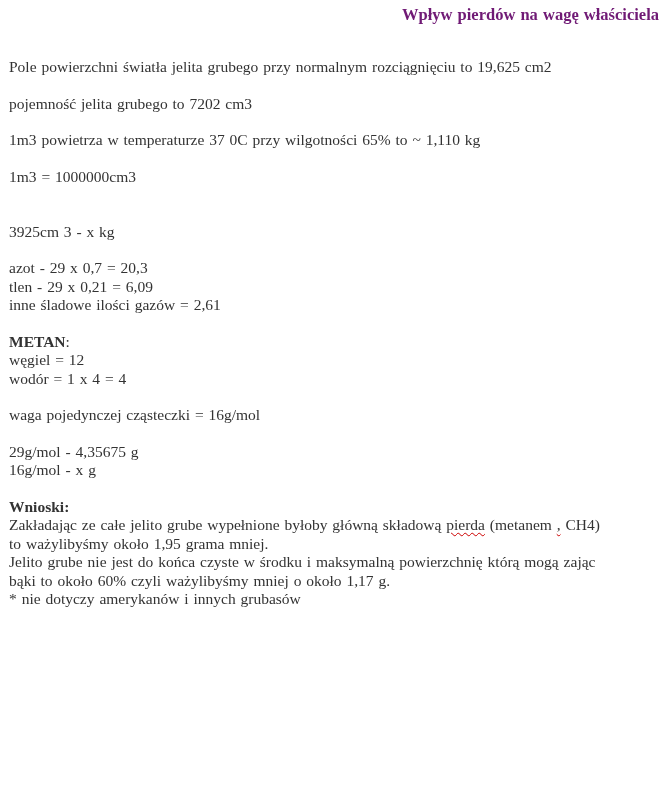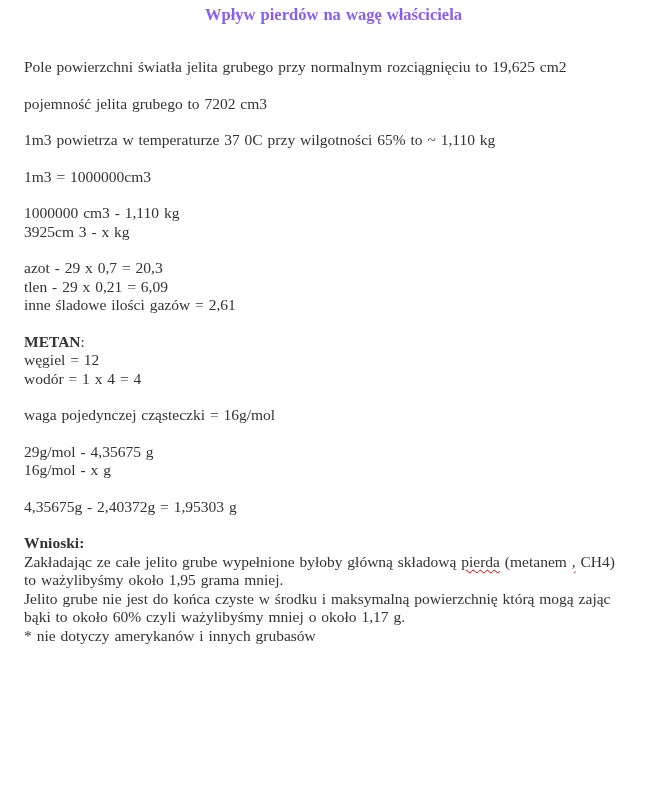--- a/index.html
+++ b/index.html
@@ -19,26 +19,26 @@
     word-spacing: 1px;
   }
   .doc {
     padding: 5px 6px 0 8px;
   }
   .doc-title {
     font-family: "Liberation Serif", "DejaVu Serif", serif;
     font-size: 16.5px;
     line-height: 19px;
     font-weight: bold;
-    text-align: center;
+    text-align: right;
     margin: 0 0 34px 0;
-    color: #8b5cf6;
+    color: #701a75;
   }
   p.para {
-    margin: 18px 16px;
+    margin: 18px 1px;
   }
   .b { font-weight: bold; }
   .sq {
     text-decoration-line: underline;
     text-decoration-style: wavy;
     text-decoration-color: #cc0000;
     text-decoration-thickness: 1px;
     text-underline-offset: 2px;
     text-align: right;
   }
@@ -46,20 +46,19 @@
 </head>
 <body>
 
 <div class="doc">
   <h1 class="doc-title">Wpływ pierdów na wagę właściciela</h1>
 
 <p class="para"><span>Pole powierzchni światła jelita grubego przy normalnym rozciągnięciu to 19,625 cm2</span></p>
     <p class="para"><span>pojemność jelita grubego to 7202 cm3</span></p>
     <p class="para"><span>1m3 powietrza w temperaturze 37 0C przy wilgotności 65% to ~ 1,110 kg</span></p>
     <p class="para"><span>1m3 = 1000000cm3</span></p>
-    <p class="para"><span>1000000 cm3 - 1,110 kg</span><br><span>3925cm 3 - x kg</span></p>
+    <p class="para"><br><span>3925cm 3 - x kg</span></p>
     <p class="para"><span>azot - 29 x 0,7 = 20,3</span><br><span>tlen - 29 x 0,21 = 6,09</span><br><span>inne śladowe ilości gazów = 2,61</span></p>
     <p class="para"><span class="b">METAN</span><span>:</span><br><span>węgiel = 12</span><br><span>wodór = 1 x 4 = 4</span></p>
     <p class="para"><span>waga pojedynczej cząsteczki = 16g/mol</span></p>
     <p class="para"><span>29g/mol - 4,35675 g</span><br><span>16g/mol - x g</span></p>
-    <p class="para"><span>4,35675g - 2,40372g = 1,95303 g</span></p>
     <p class="para"><span class="b">Wnioski:</span><br><span>Zakładając ze całe jelito grube wypełnione byłoby główną składową </span><span class="sq">pierda</span><span> (metanem </span><span class="sq">,</span><span> CH4)</span><br><span>to ważylibyśmy około 1,95 grama mniej.</span><br><span>Jelito grube nie jest do końca czyste w środku i maksymalną powierzchnię którą mogą zając</span><br><span>bąki to około 60% czyli ważylibyśmy mniej o około 1,17 g.</span><br><span>* nie dotyczy amerykanów i innych grubasów</span></p>
   </div>
 
 </body></html>

